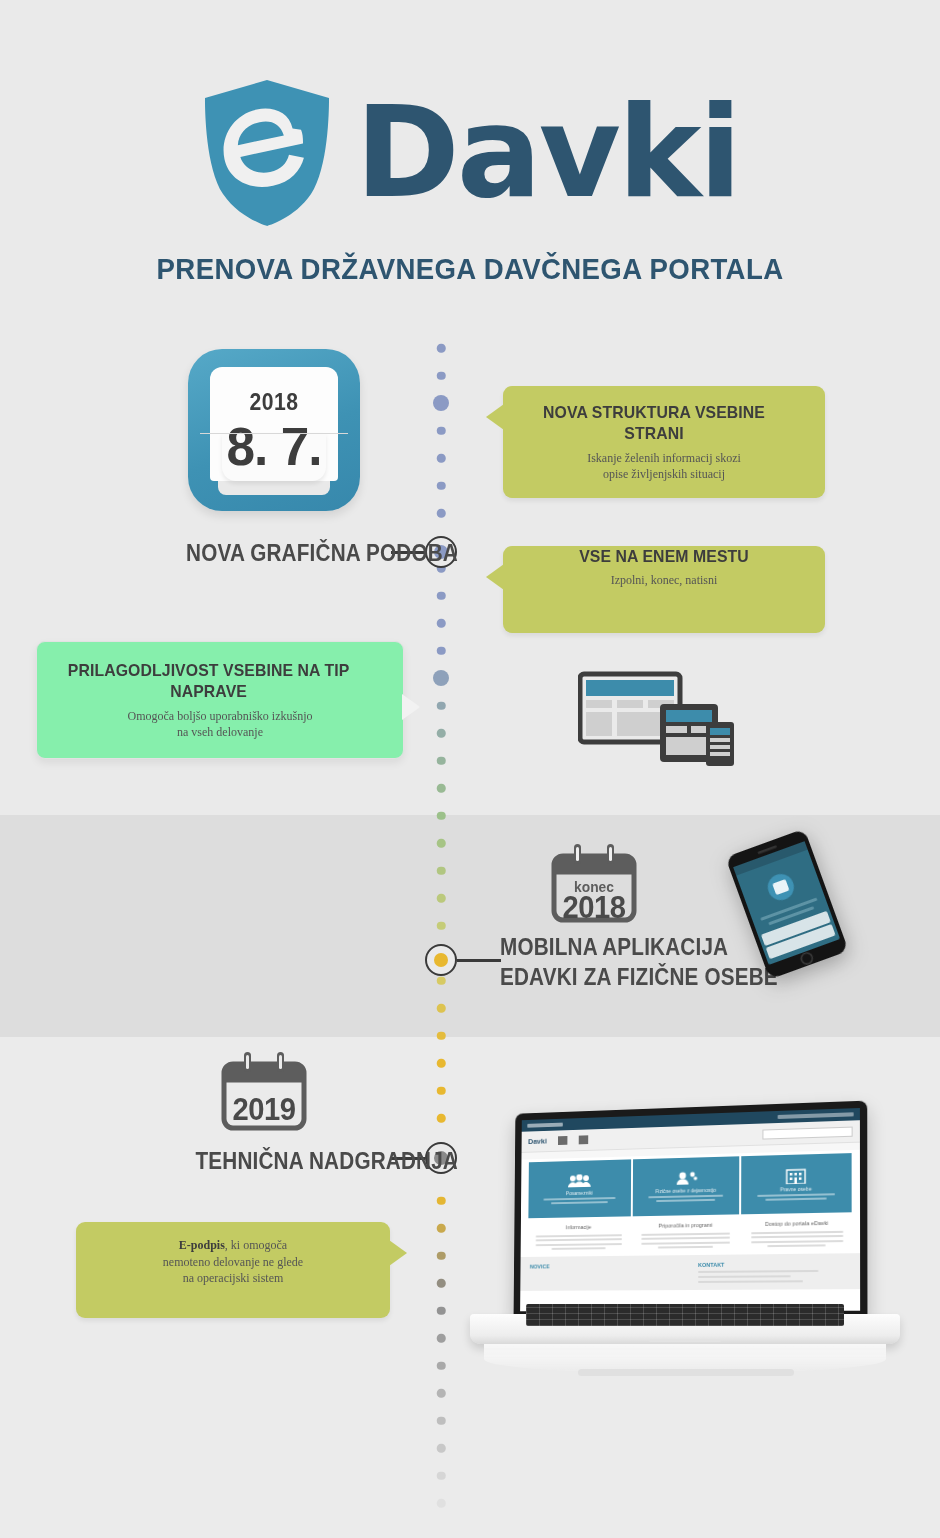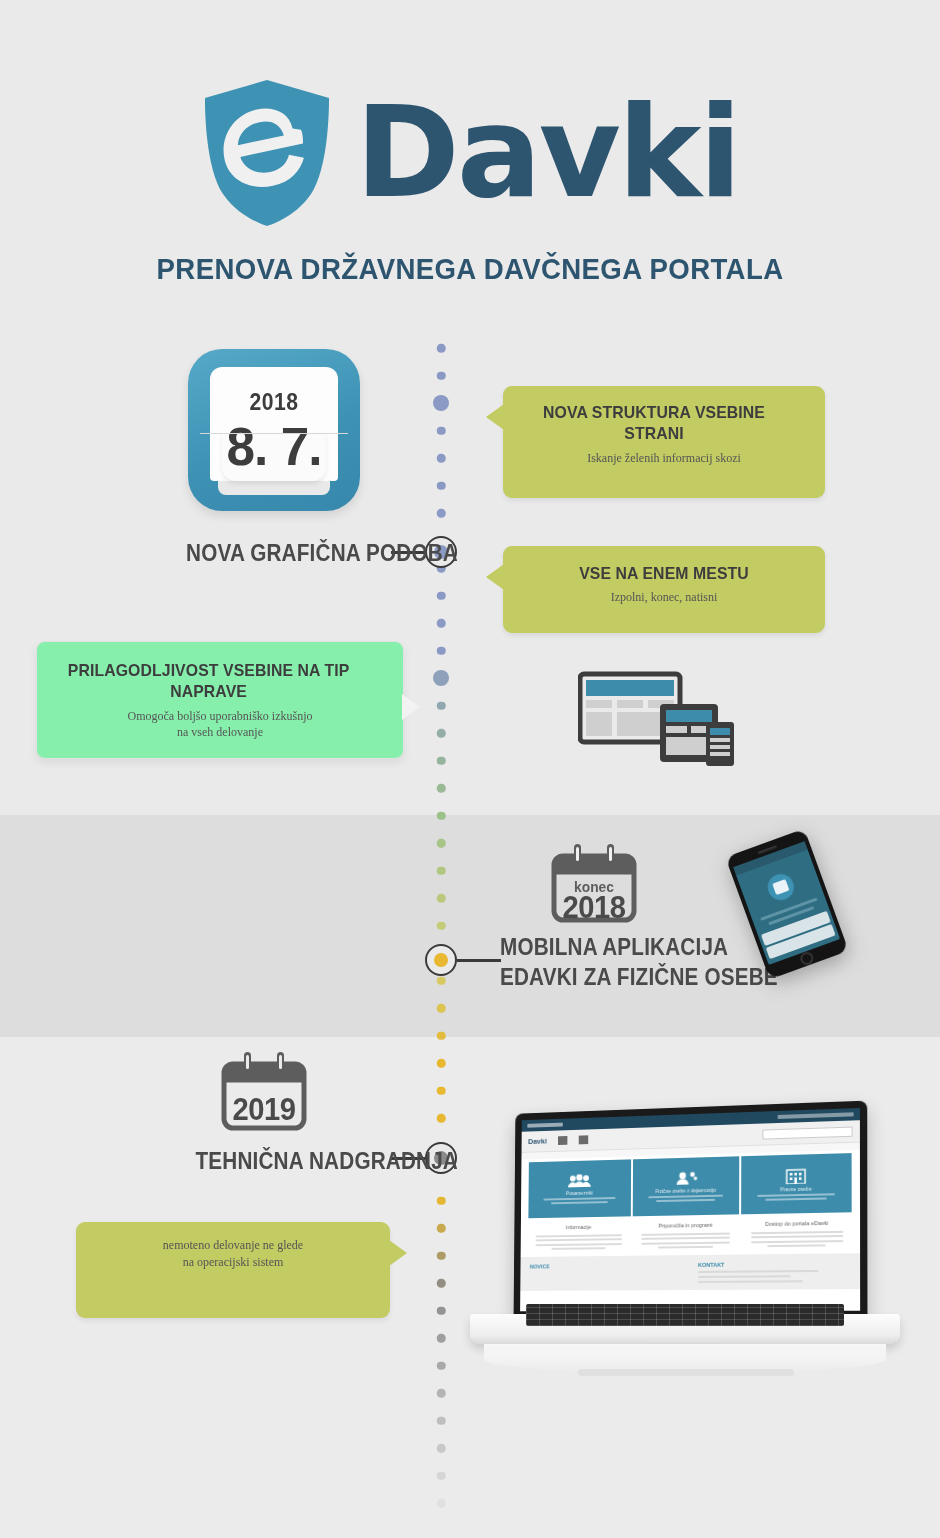--- a/index.html
+++ b/index.html
@@ -299,23 +299,24 @@
     <div class="flipcal-day">8. 7.</div>
   </div>
 </div>
 
 <div class="sec-label" style="right:482px; top:538px; width:320px;">NOVA GRAFIČNA PODOBA</div>
 
 <div class="bubble bubble-green" style="left:503px; top:386px; width:322px; height:112px; padding:16px 18px;">
   <div class="tail tail-left-green"></div>
   <div class="b-title">NOVA STRUKTURA VSEBINE STRANI</div>
   <div class="b-body">Iskanje želenih informacij skozi</div>
-</div>
-
-<div class="bubble bubble-green center" style="left:503px; top:546px; width:322px; height:87px; padding:17px 18px; text-align:center;">
+  <div class="b-body">opise življenjskih situacij</div>
+</div>
+
+<div class="bubble bubble-green center" style="left:503px; top:546px; width:322px; height:87px; padding:0 18px; text-align:center;">
   <div class="tail tail-left-green"></div>
   <div class="b-title">VSE NA ENEM MESTU</div>
   <div class="b-body">Izpolni, konec, natisni</div>
 </div>
 
 <div class="bubble bubble-white" style="left:36px; top:641px; width:368px; height:118px; padding:18px 20px;">
   <div class="tail tail-right-white"></div>
   <div class="b-title">PRILAGODLJIVOST VSEBINE NA TIP NAPRAVE</div>
   <div class="b-body">Omogoča boljšo uporabniško izkušnjo</div>
   <div class="b-body">na vseh delovanje</div>
@@ -391,20 +392,23 @@
     <rect x="28" y="7" width="3" height="14" rx="1.5" fill="#ebebeb"></rect>
     <rect x="61" y="7" width="3" height="14" rx="1.5" fill="#ebebeb"></rect>
   </svg>
   <div class="outcal-label-lg" style="top:44px;">2019</div>
 </div>
 
 <div class="sec-label" style="right:482px; top:1146px; width:320px;">TEHNIČNA NADGRADNJA</div>
 
 <div class="bubble bubble-green" style="left:76px; top:1222px; width:314px; height:96px; padding:15px 20px;">
   <div class="tail tail-right-green"></div>
+  <div class="b-body">
+    <b>E-podpis</b><span>, ki omogoča</span>
+  </div>
   <div class="b-body">nemoteno delovanje ne glede</div>
   <div class="b-body">na operacijski sistem</div>
 </div>
 
 <div class="laptop">
   <div class="lid">
     <div class="screen">
       <div class="scr-topbar">
         <span style="width:38px;height:4px;background:rgba(255,255,255,.55);display:block;border-radius:1px;"></span>
         <span style="width:74px;height:4px;background:rgba(255,255,255,.45);display:block;border-radius:1px;"></span>

